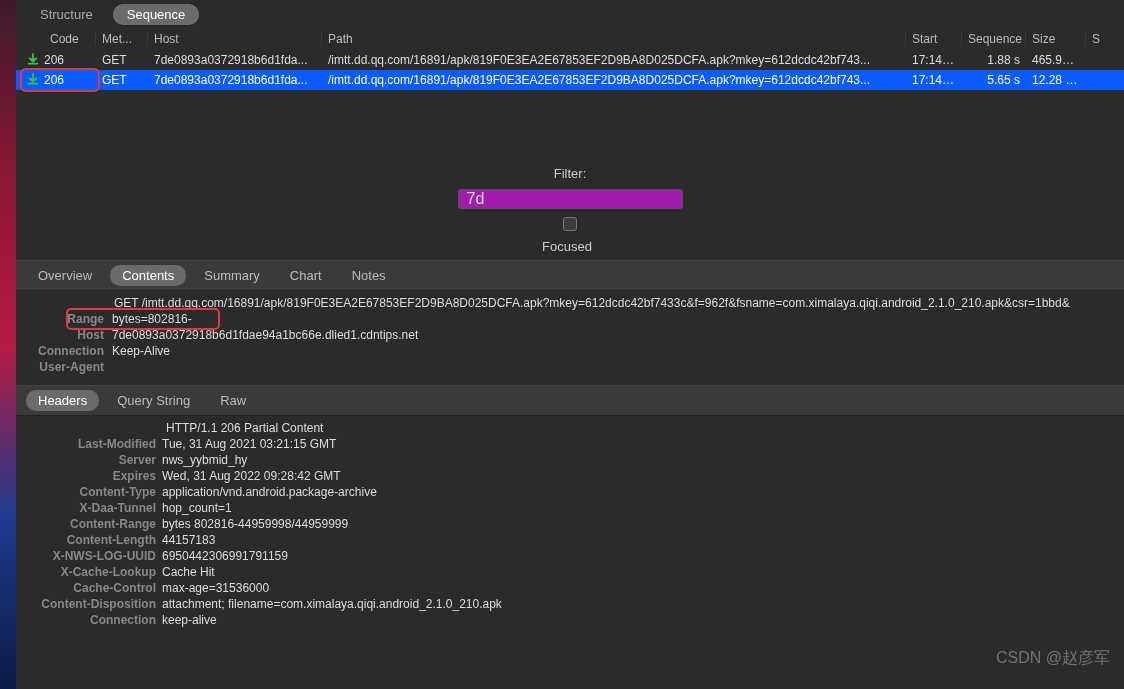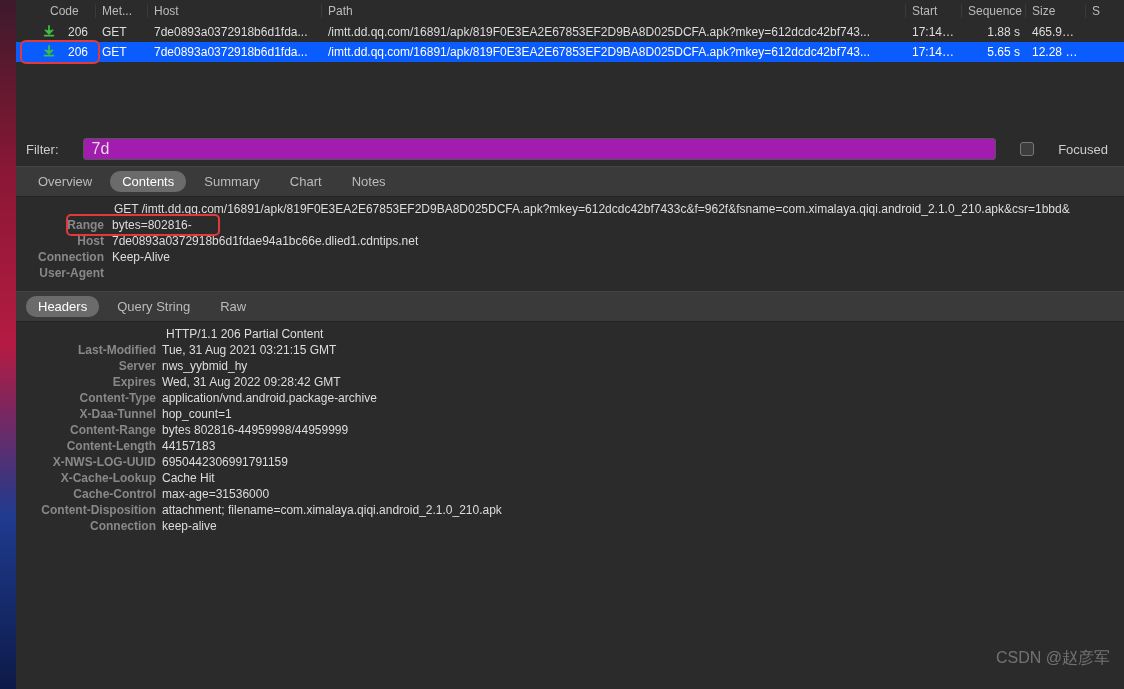--- a/index.html
+++ b/index.html
@@ -44,38 +44,38 @@
     grid-template-columns: 80px 52px 174px 584px 56px 64px 60px 60px;
     align-items: center;
     height: 20px;
     font-size: 12px;
   }
   .thead { height: 22px; color: #bbb; }
   .thead .th { padding: 0 6px; border-right: 1px solid #3a3a3a; white-space: nowrap; overflow: hidden; }
   .thead .th:first-child { padding-left: 34px; }
   .trow .td { padding: 0 6px; white-space: nowrap; overflow: hidden; text-overflow: ellipsis; color: #ddd; }
   .trow .td.num { text-align: right; }
-  .trow .td:first-child { display: flex; align-items: center; gap: 12px; padding-left: 26px; }
+  .trow .td:first-child { display: flex; align-items: center; gap: 4px; padding-left: 10px; }
   .trow.selected { background: #0a5cff; color: #fff; }
   .trow.selected .td { color: #fff; }
   .dl-icon {
     width: 14px; height: 14px; display: inline-block;
   }
   .row-wrap { position: relative; }
   .row-highlight {
     position: absolute; left: 4px; top: -2px; width: 80px; height: 24px;
     border: 2px solid #e03a3a; border-radius: 6px; pointer-events: none;
   }
 
   .blank-rows { height: 70px; background: #2b2b2b; }
 
   
   .filter-bar {
-    display: flex; align-items: center; gap: 24px;
-    padding: 6px 10px; background: #2b2b2b;
+    display: flex; align-items: center; gap: 8px;
+    padding: 6px 10px; background: #2b2b2b; flex-direction: column;
   }
   .filter-label { color: #ccc; font-size: 13px; }
   .filter-input {
     flex: 1; height: 22px; background: #a21caf; border: 1px solid #555;
     border-radius: 3px; color: #ddd; padding: 0 8px; font-size: 16px;
     outline: none;
   }
   .focused-check {
     width: 14px; height: 14px; border: 1px solid #777; border-radius: 3px;
     background: #3d3d3d;
@@ -135,20 +135,24 @@
     pointer-events: none;
   }
 </style>
 </head>
 <body>
 
 <div class="left-strip"></div>
 
 <div class="app">
 
+  <div class="top-tabs">
+    <div class="tab-pill">Structure</div>
+    <div class="tab-pill active">Sequence</div>
+  </div>
 
   <div class="grid">
     <div class="thead">
       <div class="th">Code</div>
       <div class="th">Met...</div>
       <div class="th">Host</div>
       <div class="th">Path</div>
       <div class="th">Start</div>
       <div class="th">Sequence</div>
       <div class="th">Size</div>

